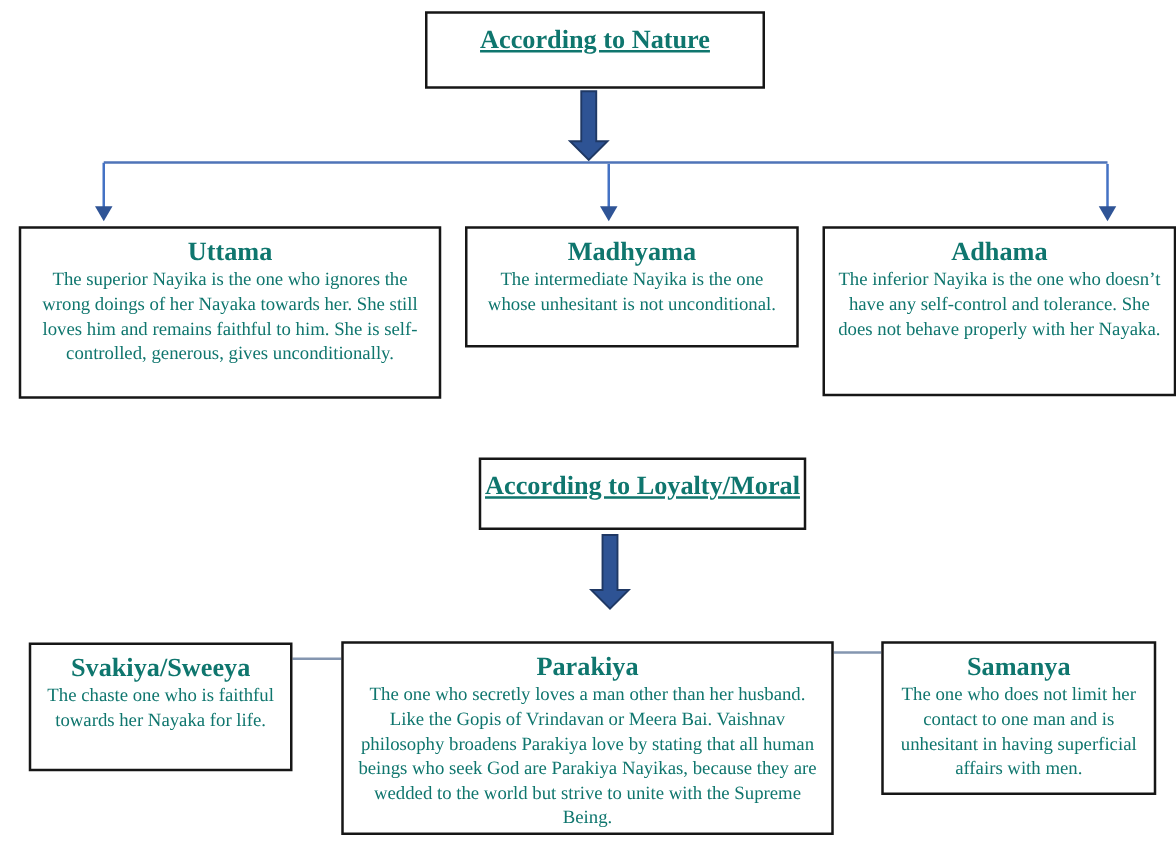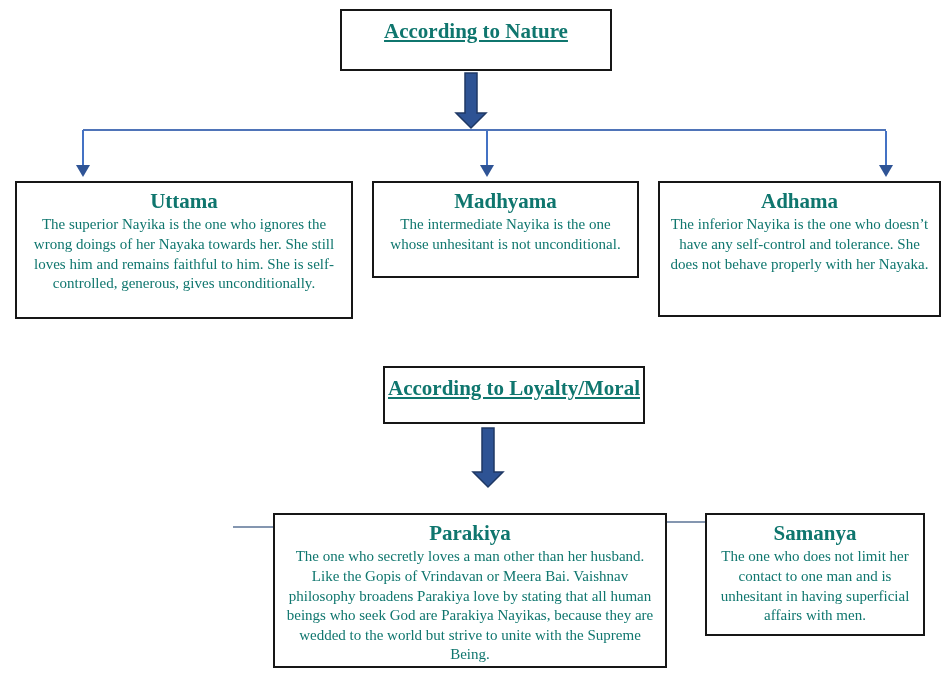--- a/index.html
+++ b/index.html
@@ -104,20 +104,24 @@
     <span class="title-text">According to Loyalty/Moral</span>
   </div>
 
   <svg class="arrow-svg" style="left:471px; top:427px;" width="34" height="62" viewBox="0 0 34 62">
     <path d="M11 1 L23 1 L23 45 L32 45 L17 60 L2 45 L11 45 Z" fill="#2e5394" stroke="#1f3864" stroke-width="1.5" stroke-linejoin="miter"></path>
   </svg>
 
   <div class="side-connector" style="left:233px; top:526px; width:41px;"></div>
   <div class="side-connector" style="left:666px; top:521px; width:40px;"></div>
 
+  <div class="frame" style="left:23px; top:514px; width:211px; height:103px;">
+    <div class="node-heading">Svakiya/Sweeya</div>
+    <div class="node-body">The chaste one who is faithful towards her Nayaka for life.</div>
+  </div>
 
   <div class="frame" style="left:705px; top:513px; width:220px; height:123px;">
     <div class="node-heading">Samanya</div>
     <div class="node-body">The one who does not limit her contact to one man and is unhesitant in having superficial affairs with men.</div>
   </div>
 
   <div class="frame" style="left:273px; top:513px; width:394px; height:155px;">
     <div class="node-heading">Parakiya</div>
     <div class="node-body">The one who secretly loves a man other than her husband. Like the Gopis of Vrindavan or Meera Bai. Vaishnav philosophy broadens Parakiya love by stating that all human beings who seek God are Parakiya Nayikas, because they are wedded to the world but strive to unite with the Supreme Being.</div>
   </div>

